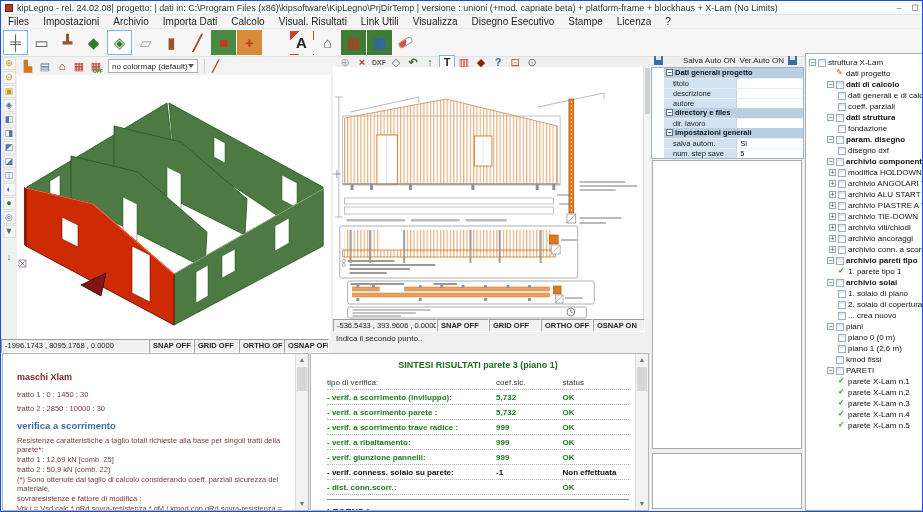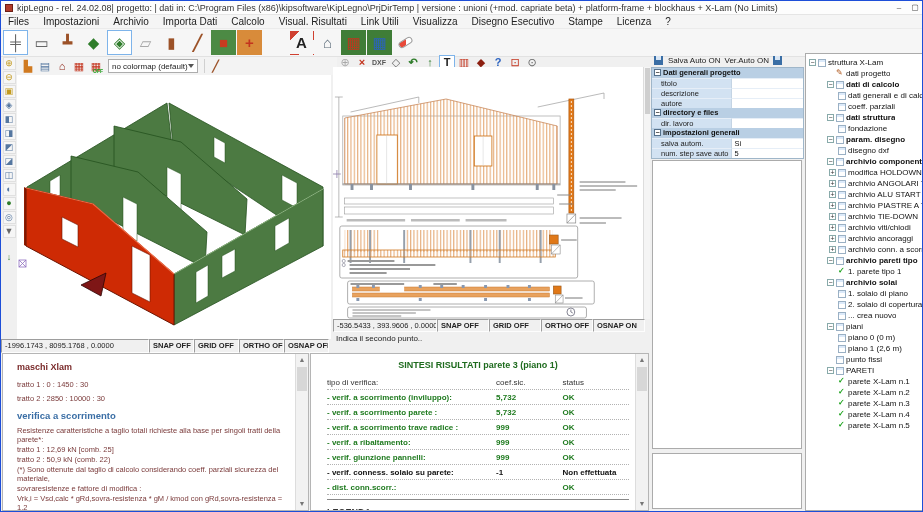--- a/index.html
+++ b/index.html
@@ -77,22 +77,22 @@
   #scroll2d .thumb { width:5px; height:46px; background:#cfcfcf; margin:1px auto; }
   #status2d { position:absolute; left:332px; top:318px; width:318px; height:13px; display:flex; }
   #status2d .stcoords { width:104px; }
   #status2d .sttog { width:52px; }
   #hint2d { position:absolute; left:332px; top:331px; width:318px; height:21px; background:#f0f0f0;
             font-size:8px; color:#222; padding:2px 0 0 3px; }
 
   
   #propcol { position:absolute; left:650px; top:52px; width:153px; height:458px; }
   #autosave-row { height:14px; display:flex; align-items:center; gap:4px; font-size:8px; color:#222; padding-left:3px; }
-  .as-btn { display:flex; align-items:center; gap:5px; white-space:nowrap; }
-  #propgrid { border:1px solid #9fb6c9; background:#fff; }
+  .as-btn { display:flex; align-items:center; gap:20px; white-space:nowrap; }
+  #propgrid { border:1px solid #9fb6c9; background:#fff;padding-left:12px; }
   .prow { display:flex; height:10px; align-items:stretch; font-size:7.5px; }
   .prow .pexp { display:none; }
   .prow.ph { background:#b9cfe4; font-weight:bold; color:#111; }
   .prow.ph .pexp { display:inline-block; width:7px; height:7px; border:1px solid #55708a; background:#fff;
                    font-size:7px; line-height:6px; text-align:center; margin:1px 2px 0 2px; color:#333; }
   .prow.ph .plabel { flex:1; line-height:10px; }
   .prow.pr .plabel { width:52%; background:#d2e2f2; border-top:1px solid #e6eef7; padding-left:9px; line-height:9px; color:#222; }
   .prow.pr .pvalue { width:48%; background:#fff; border-top:1px solid #e6eef7; border-left:1px solid #c4d4e4;
                      padding-left:3px; line-height:9px; color:#111; }
   #propbox-a { position:absolute; left:1px; top:107px; width:150px; height:289px; background:#fff; border:1px solid #ababab; }
@@ -110,21 +110,21 @@
   .ticon { width:8px; height:8px; margin-right:2px; flex:none; position:relative; font-size:8px; line-height:8px; }
   .icon-doc { border:1px solid #9ab0c4; background:linear-gradient(#dceafa 30%,#fff 30%); }
   .icon-check::before { content:"✓"; color:#15a015; font-weight:bold; position:absolute; left:0; top:-1px; }
   .icon-pencil::before { content:"✎"; color:#b05a20; position:absolute; left:0; top:-1px; }
   .tlabel { overflow:hidden; }
 
   
   #reportpanel { position:absolute; left:1px; top:352px; width:307px; height:158px; background:#fff;
                  border:1px solid #b5b5b5; }
   #report-body { position:absolute; left:0; top:0; right:13px; bottom:0; overflow:hidden; padding:6px 4px 0 14px; }
-  .rh1 { color:#7a2a2a; font-weight:bold; font-size:9px; margin:2px 0 8px; }
+  .rh1 { color:#7a2a2a; font-weight:bold; font-size:9px; margin:12px 0 8px; }
   .rh2 { color:#3a6ea5; font-weight:bold; font-size:9.5px; margin:7px 0 5px; }
   .rtx { color:#7a3a3a; font-size:7.5px; margin:1px 0; }
   .rsp { margin:5px 0 1px; }
   .vscroll { position:absolute; right:0; top:0; width:13px; bottom:0; background:#f2f2f2; border-left:1px solid #ddd; }
   .vscroll .arr { height:12px; text-align:center; font-size:7px; color:#777; line-height:12px; }
   .vscroll .arr.dn { position:absolute; bottom:0; width:100%; }
   .vscroll .vthumb { position:absolute; top:13px; left:1px; width:10px; height:24px; background:#d7d7d7; }
 
   
   #resultspanel { position:absolute; left:309px; top:352px; width:339px; height:158px; background:#fff;
@@ -732,21 +732,21 @@
         <span class="tlabel">piano 0 (0 m)</span>
       </div>
       <div class="trow l2 noexp">
         <span class="texp"></span>
         <span class="ticon icon-doc"></span>
         <span class="tlabel">piano 1 (2,6 m)</span>
       </div>
       <div class="trow l1 noexp">
         <span class="texp"></span>
         <span class="ticon icon-doc"></span>
-        <span class="tlabel">punto fissi</span>
+        <span class="tlabel">kmod fissi</span>
       </div>
       <div class="trow l1">
         <span class="texp">−</span>
         <span class="ticon icon-doc"></span>
         <span class="tlabel">PARETI</span>
       </div>
       <div class="trow l2 noexp">
         <span class="texp"></span>
         <span class="ticon icon-check"></span>
         <span class="tlabel">parete X-Lam n.1</span>

